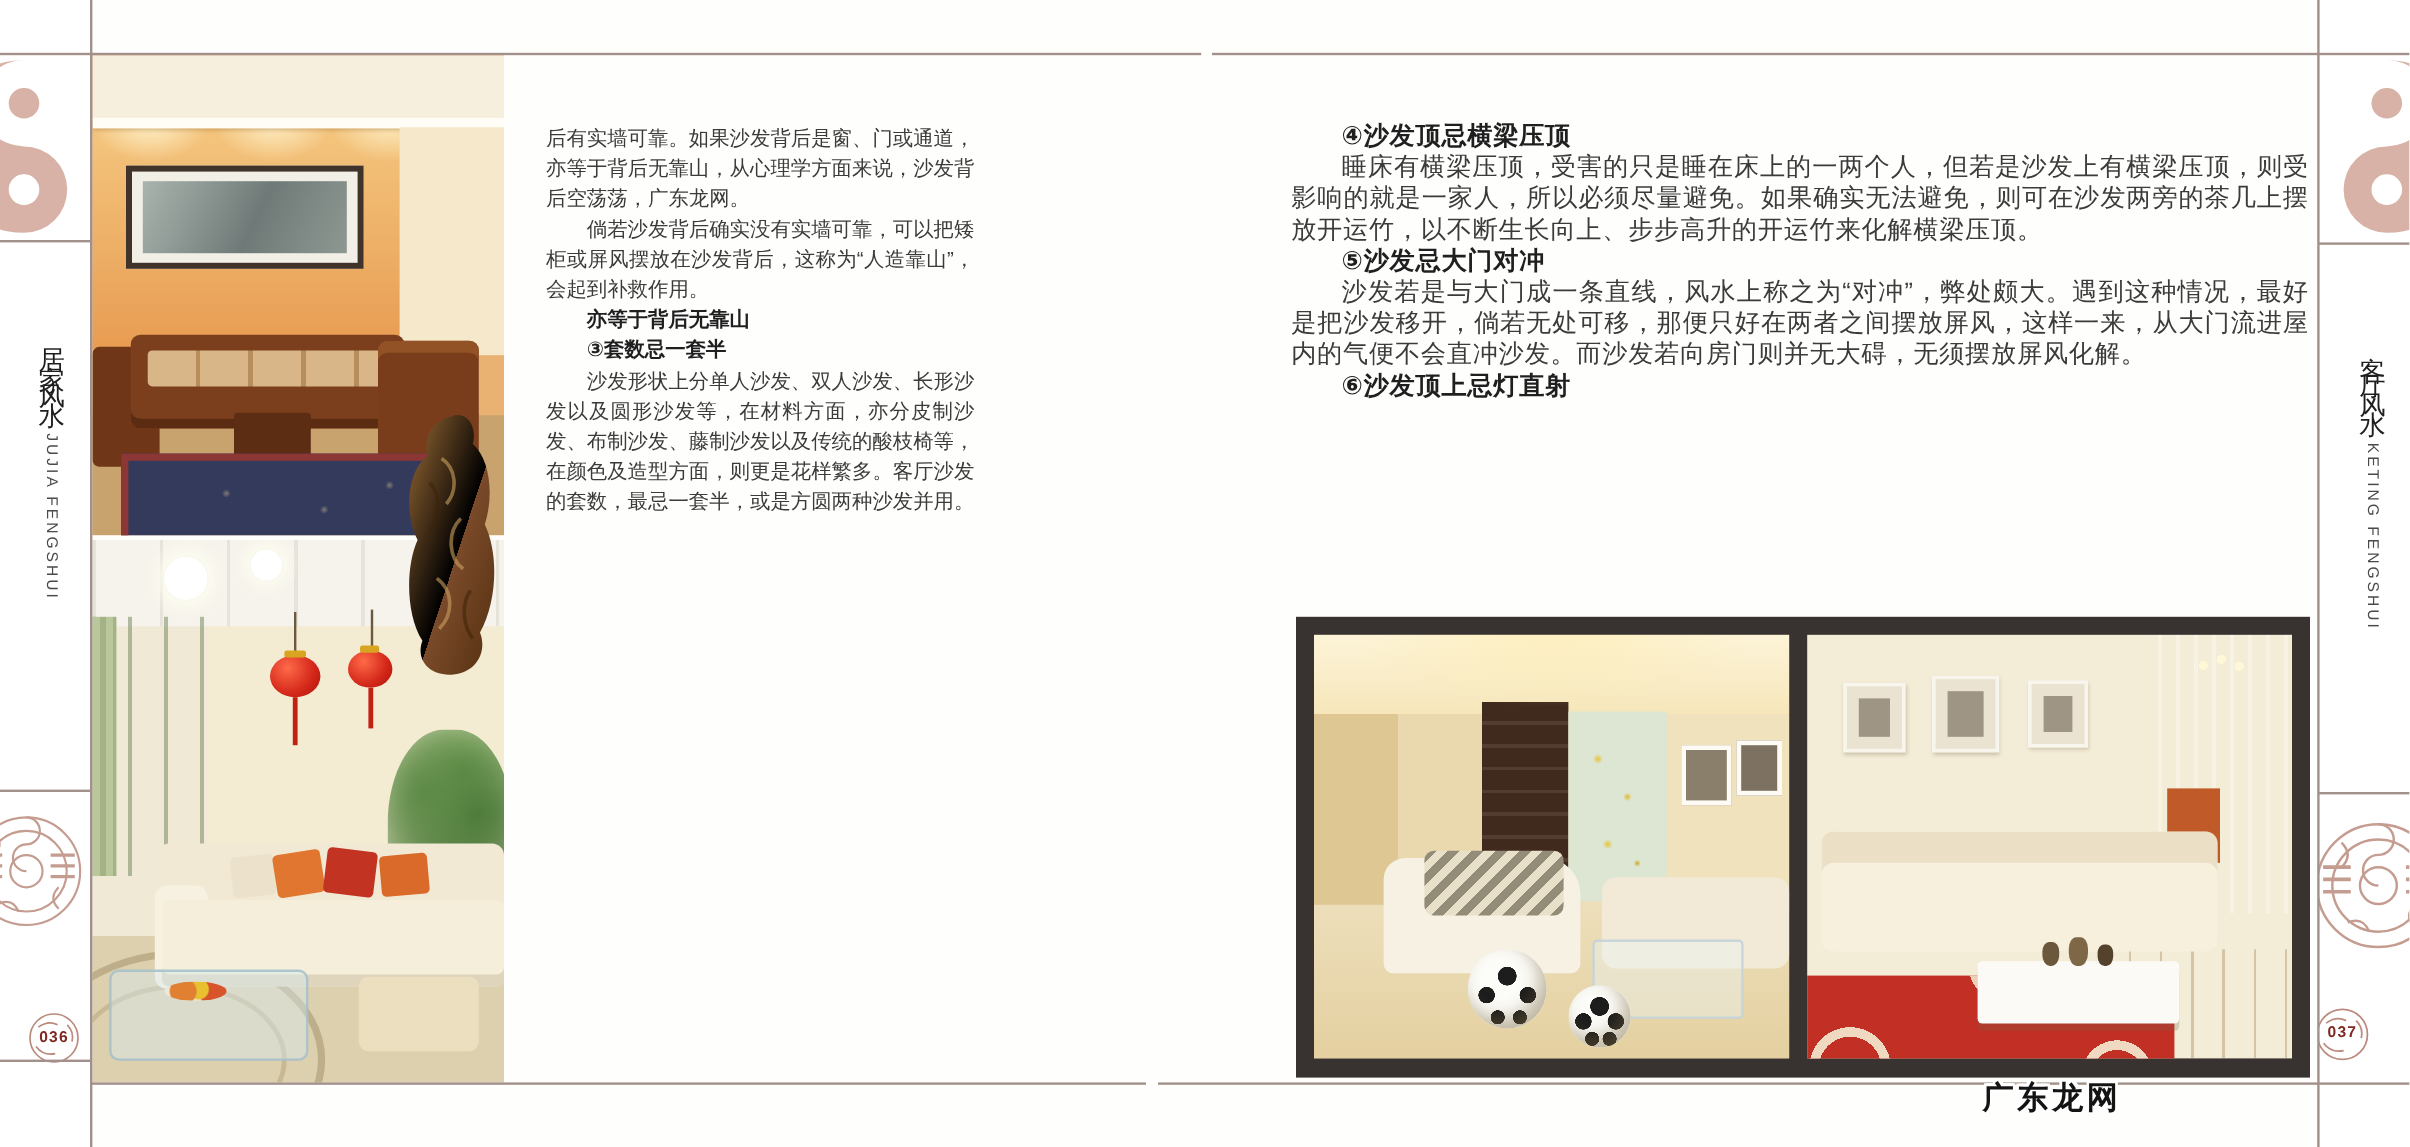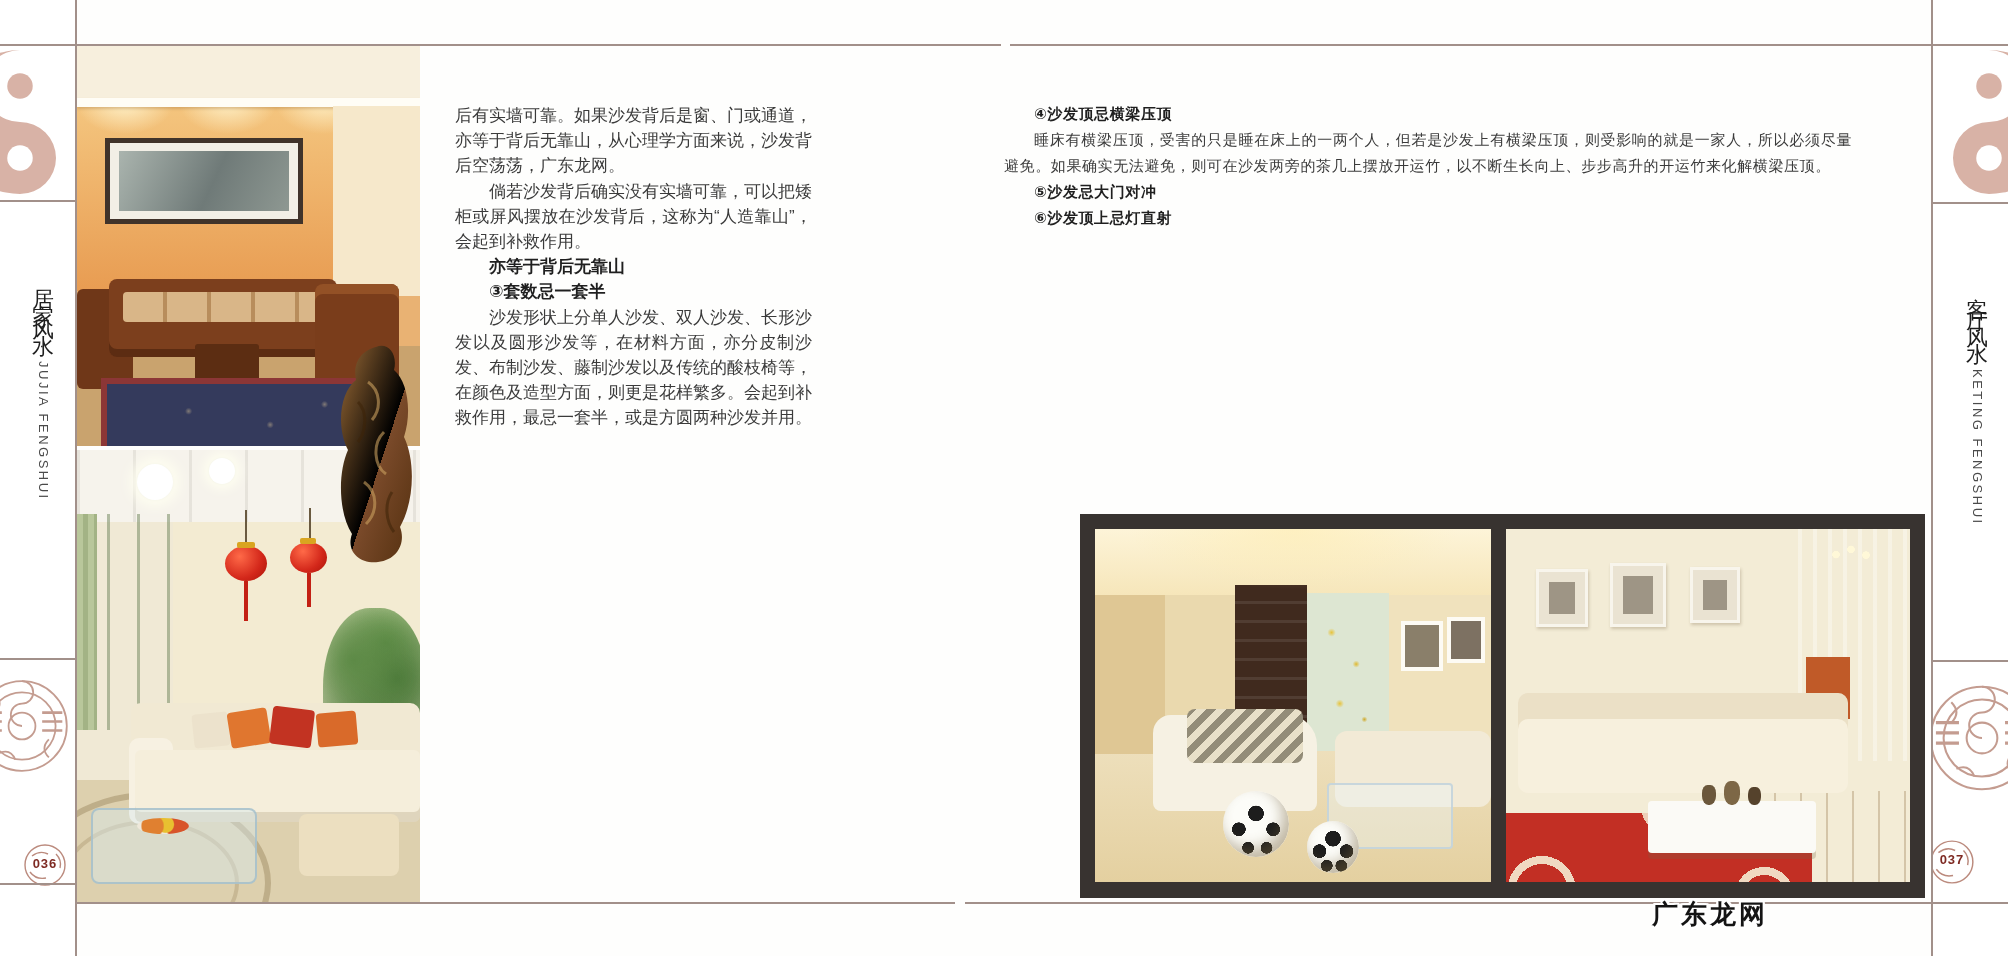--- a/index.html
+++ b/index.html
@@ -24,21 +24,21 @@
   .stamp-circle{position:absolute;}
   .pgnum{position:absolute;font-size:13px;font-weight:bold;color:#7e2a23;
          letter-spacing:1px;text-align:center;width:100%;top:14px;}
 
   
   .col{position:absolute;color:#3b3b3b;text-align:justify;text-justify:inter-ideograph;}
   .col p{margin:0;}
   .col .ind{text-indent:2em;}
   .col .head{font-weight:bold;color:#1f1f1f;text-indent:2em;}
   .col-left{left:455px;top:103px;width:357px;font-size:17px;line-height:25.2px;}
-  .col-right{left:1004px;top:101px;width:848px;font-size:15px;line-height:26px;letter-spacing:0.6px;}
+  .col-right{left:1076px;top:101px;width:848px;font-size:21px;line-height:26px;letter-spacing:0.6px;}
 
   
   .ph{position:absolute;overflow:hidden;}
   .ph *{position:absolute;}
 
   
   .pa{left:77px;top:46px;width:343px;height:400px;background:#e9b273;}
   .pa .ceil{left:0;top:0;width:343px;height:55px;background:#f7efdd;}
   .pa .mold{left:0;top:52px;width:343px;height:9px;background:#fffdf6;box-shadow:0 2px 3px rgba(160,110,50,.35);}
   .pa .wall{left:0;top:60px;width:343px;height:185px;
@@ -255,27 +255,28 @@
       <path d="M40,40 C52,48 54,66 44,78 M56,90 C44,102 46,124 58,132 M36,140 C50,150 50,170 38,182" stroke="#caa05f" stroke-width="3" fill="none" opacity="0.6"></path>
       <path d="M30,60 C40,70 38,90 30,100 M64,150 C56,162 58,180 66,190" stroke="#3c2208" stroke-width="3" fill="none" opacity="0.55"></path>
     </svg>
   </div>
 
   <div class="col col-left">
     <p>后有实墙可靠。如果沙发背后是窗、门或通道，亦等于背后无靠山，从心理学方面来说，沙发背后空荡荡，广东龙网。</p>
     <p class="ind">倘若沙发背后确实没有实墙可靠，可以把矮柜或屏风摆放在沙发背后，这称为“人造靠山”，会起到补救作用。</p>
     <p class="head">亦等于背后无靠山</p>
     <p class="head">③套数忌一套半</p>
-    <p class="ind">沙发形状上分单人沙发、双人沙发、长形沙发以及圆形沙发等，在材料方面，亦分皮制沙发、布制沙发、藤制沙发以及传统的酸枝椅等，在颜色及造型方面，则更是花样繁多。会起到补救作用，最忌一套半，或是方圆两种沙发并用。</p>
+    <p class="ind">沙发形状上分单人沙发、双人沙发、长形沙发以及圆形沙发等，在材料方面，亦分皮制沙发、布制沙发、藤制沙发以及传统的酸枝椅等，在颜色及造型方面，则更是花样繁多。客厅沙发的套数，最忌一套半，或是方圆两种沙发并用。</p>
   </div>
 
   <div class="col col-right">
     <p class="head">④沙发顶忌横梁压顶</p>
     <p class="ind">睡床有横梁压顶，受害的只是睡在床上的一两个人，但若是沙发上有横梁压顶，则受影响的就是一家人，所以必须尽量避免。如果确实无法避免，则可在沙发两旁的茶几上摆放开运竹，以不断生长向上、步步高升的开运竹来化解横梁压顶。</p>
     <p class="head">⑤沙发忌大门对冲</p>
+    <p class="ind">沙发若是与大门成一条直线，风水上称之为“对冲”，弊处颇大。遇到这种情况，最好是把沙发移开，倘若无处可移，那便只好在两者之间摆放屏风，这样一来，从大门流进屋内的气便不会直冲沙发。而沙发若向房门则并无大碍，无须摆放屏风化解。</p>
     <p class="head">⑥沙发顶上忌灯直射</p>
   </div>
 
   <div class="ph frame">
     <div class="ph p1">
       <div class="floor"></div>
       <div class="lwall"></div>
       <div class="rwall"></div>
       <div class="ceil"></div>
       <div class="door"></div>

